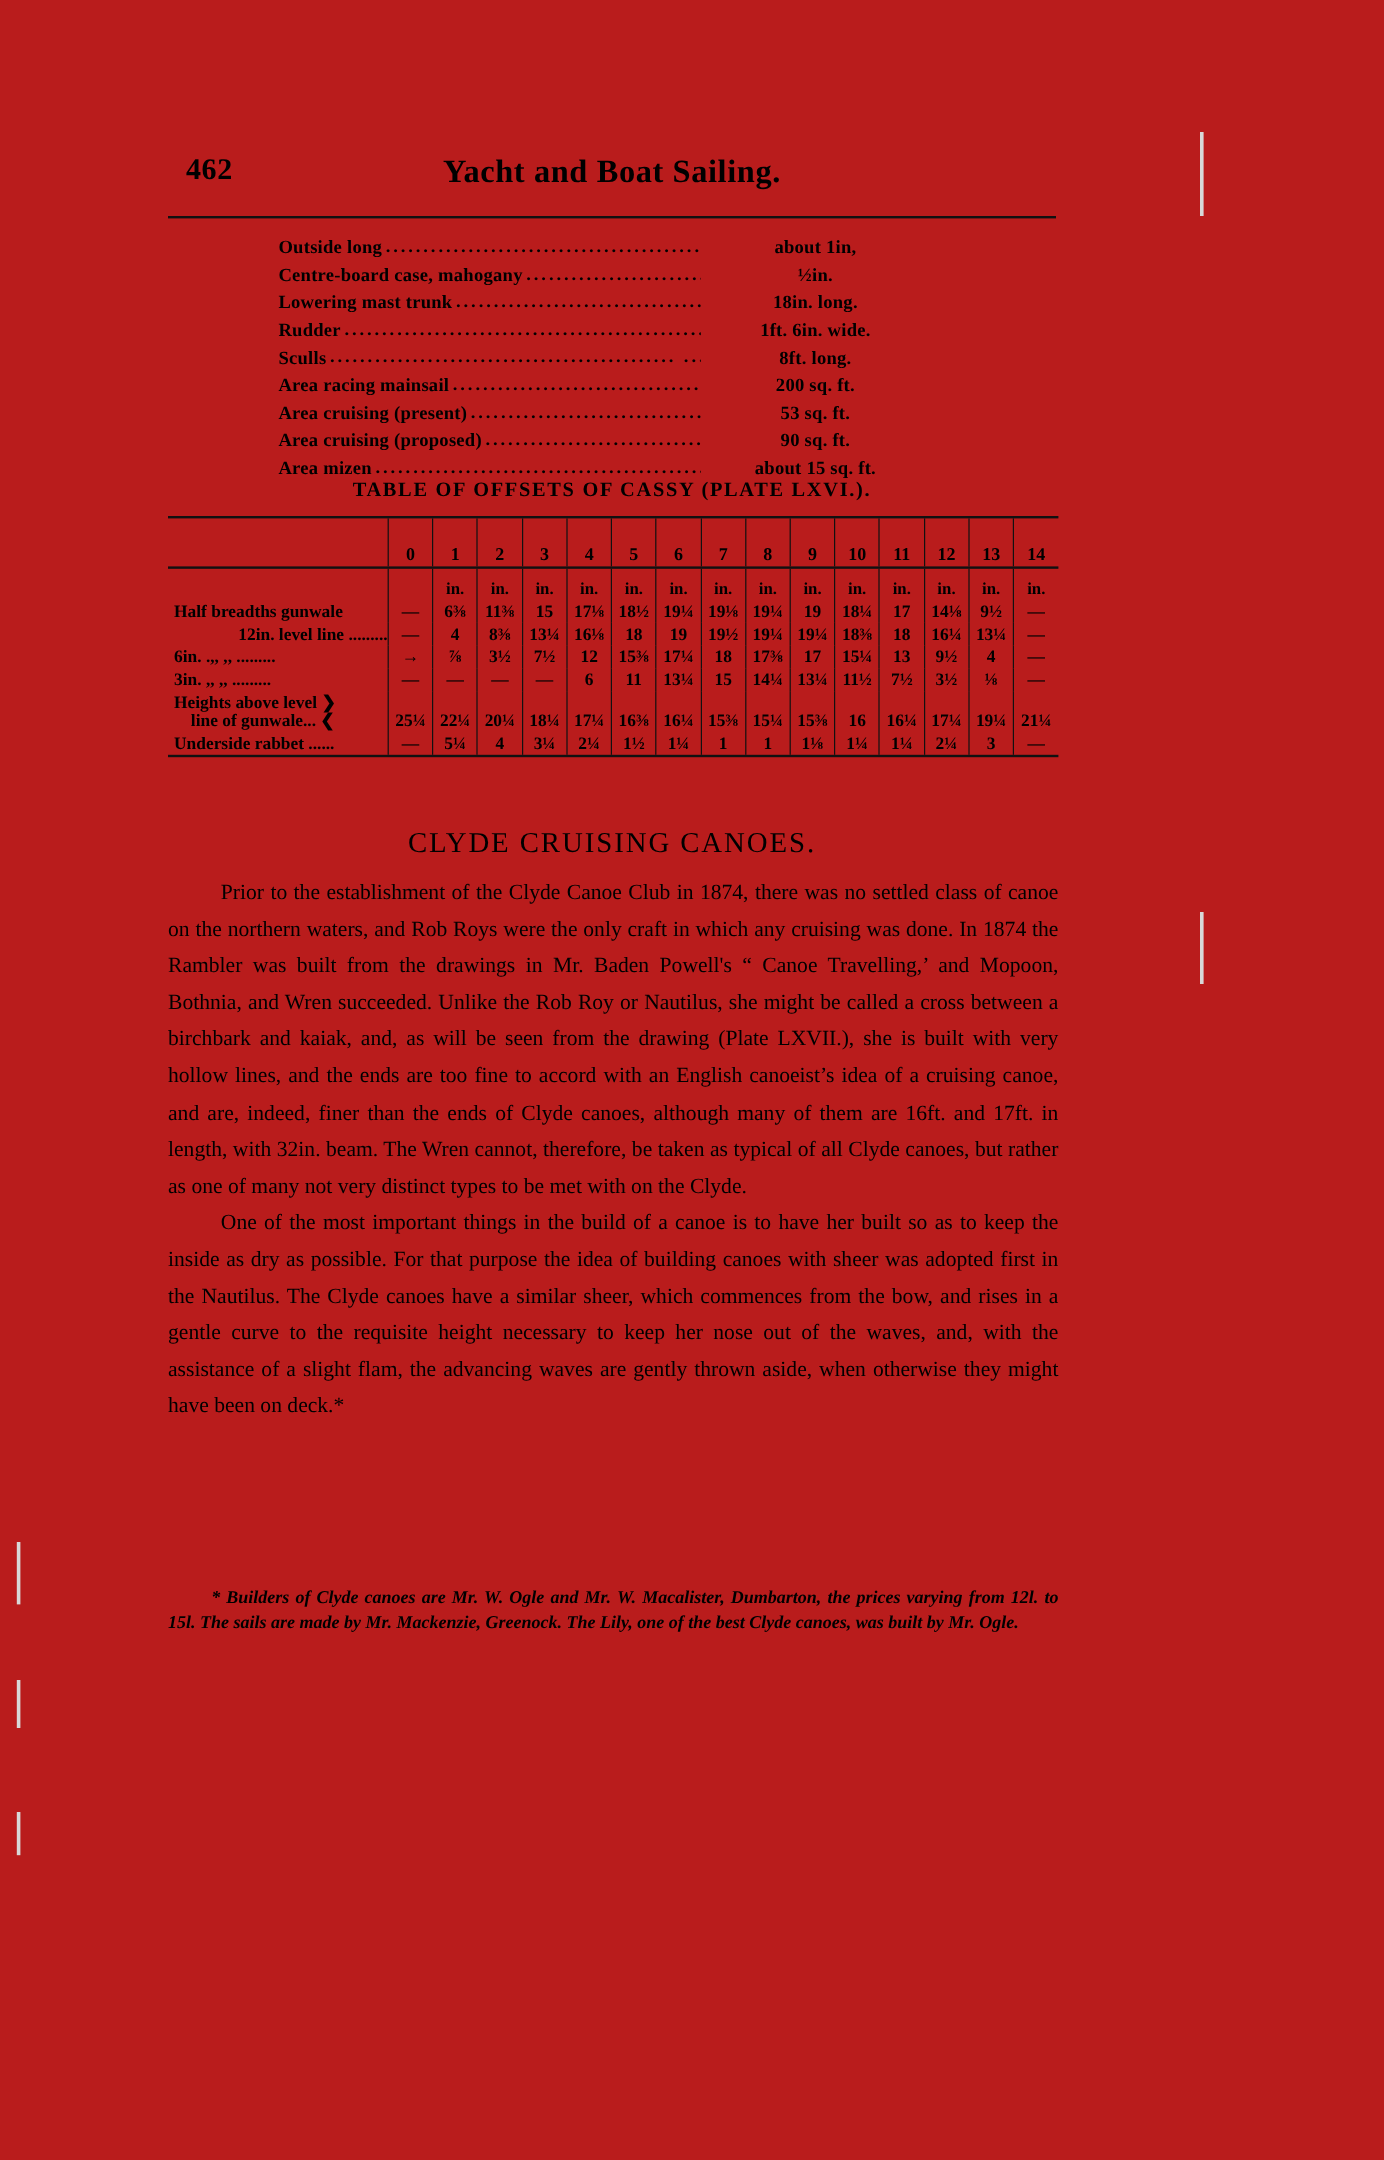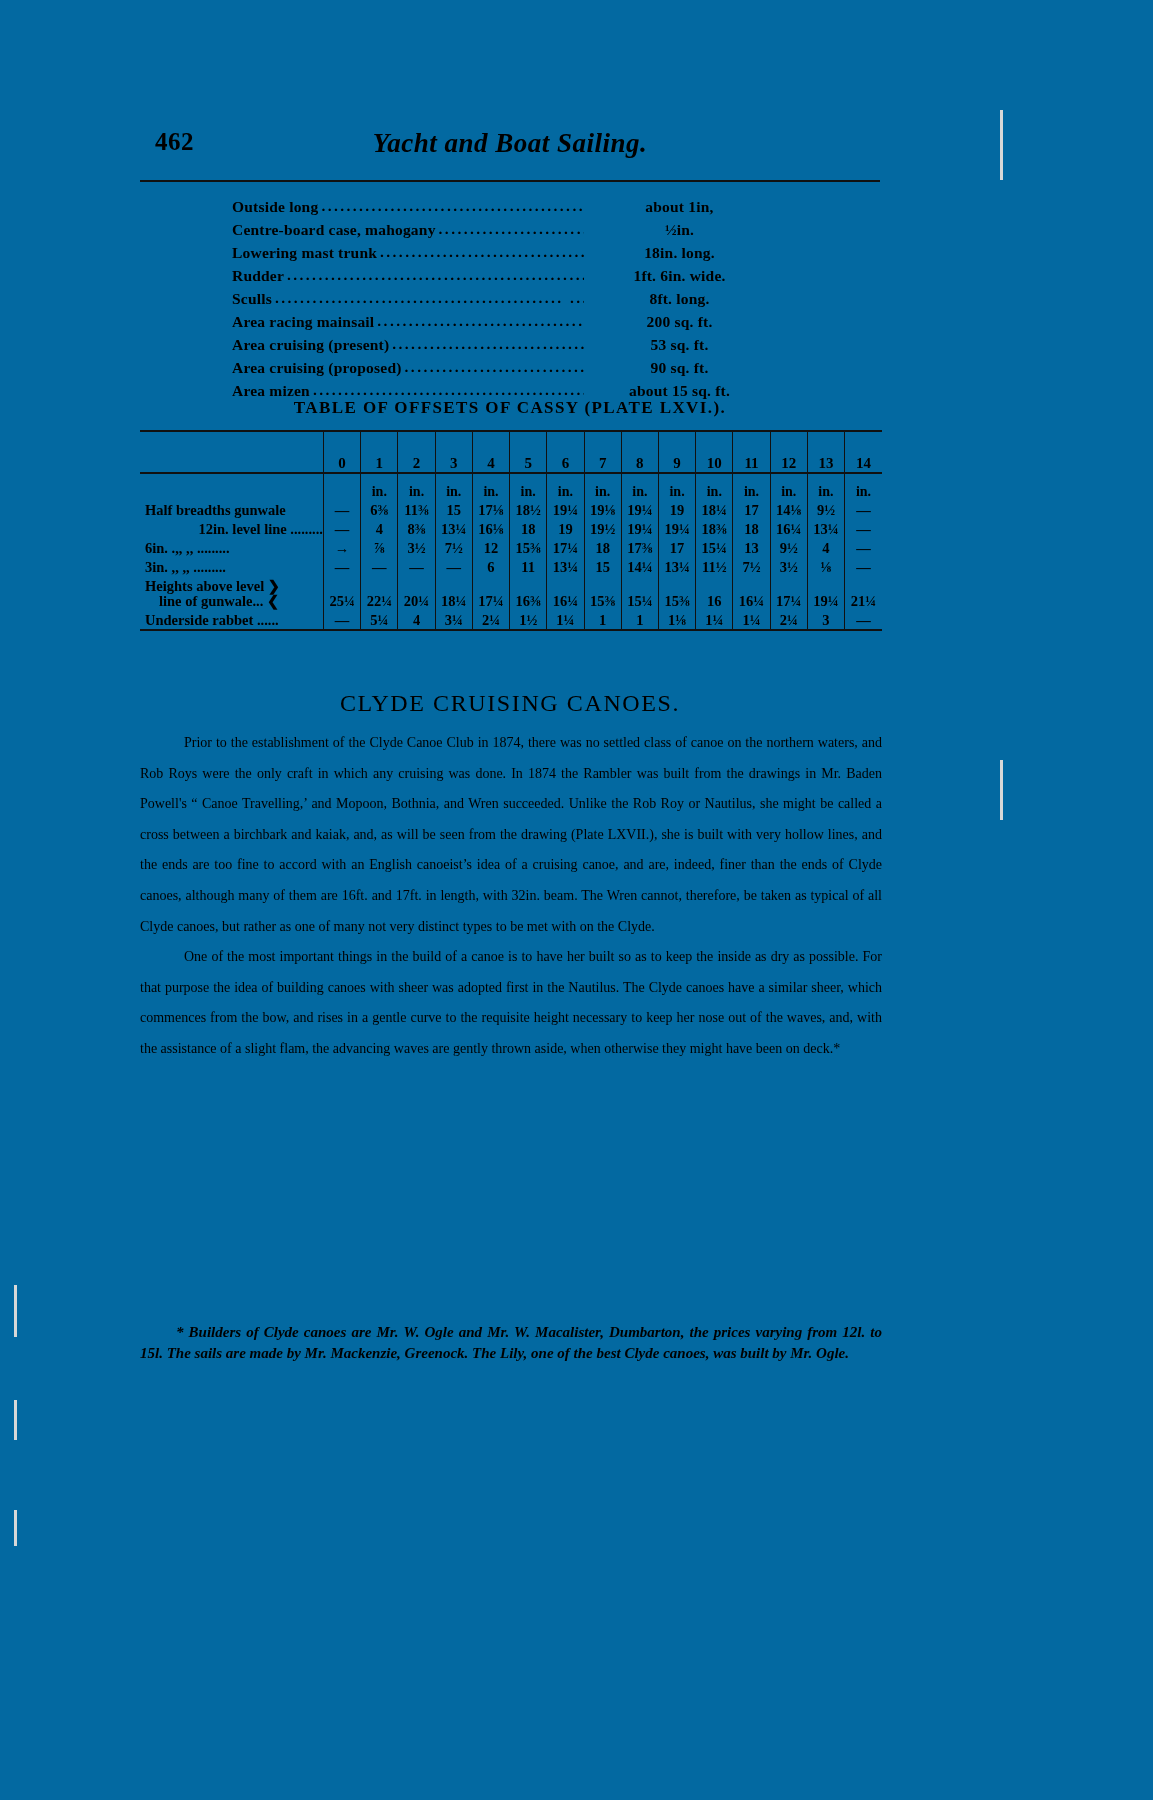--- a/index.html
+++ b/index.html
@@ -11,21 +11,21 @@
     width: 1153px;
     height: 1800px;
     position: relative;
     font-family: "Liberation Serif", "DejaVu Serif", serif;
     color: #000;
     overflow: hidden;
   }
   .page {
     position: absolute;
     inset: 0;
-    background: #0369a1;
+    background: #b91c1c;
   }
 
   
   .runhead {
     position: absolute;
     left: 140px;
     top: 128px;
     width: 740px;
     height: 36px;
   }
@@ -37,21 +37,20 @@
     font-weight: bold;
     letter-spacing: 0.5px;
   }
   .runtitle {
     position: absolute;
     left: 0;
     top: 0;
     width: 740px;
     text-align: center;
     font-size: 27px;
-    font-style: italic;
     font-weight: bold;
     letter-spacing: 0.5px;
   }
   .rule {
     position: absolute;
     left: 140px;
     top: 180px;
     width: 740px;
     height: 2px;
     background: #111;
@@ -156,21 +155,21 @@
     font-size: 24px;
     letter-spacing: 1.6px;
   }
 
   
   .body {
     position: absolute;
     left: 140px;
     top: 728px;
     width: 742px;
-    font-size: 14px;
+    font-size: 18px;
     line-height: 30.6px;
     text-align: justify;
     text-justify: inter-word;
   }
   .body p { margin: 0; text-indent: 44px; }
 
   
   .footnote {
     position: absolute;
     left: 140px;

